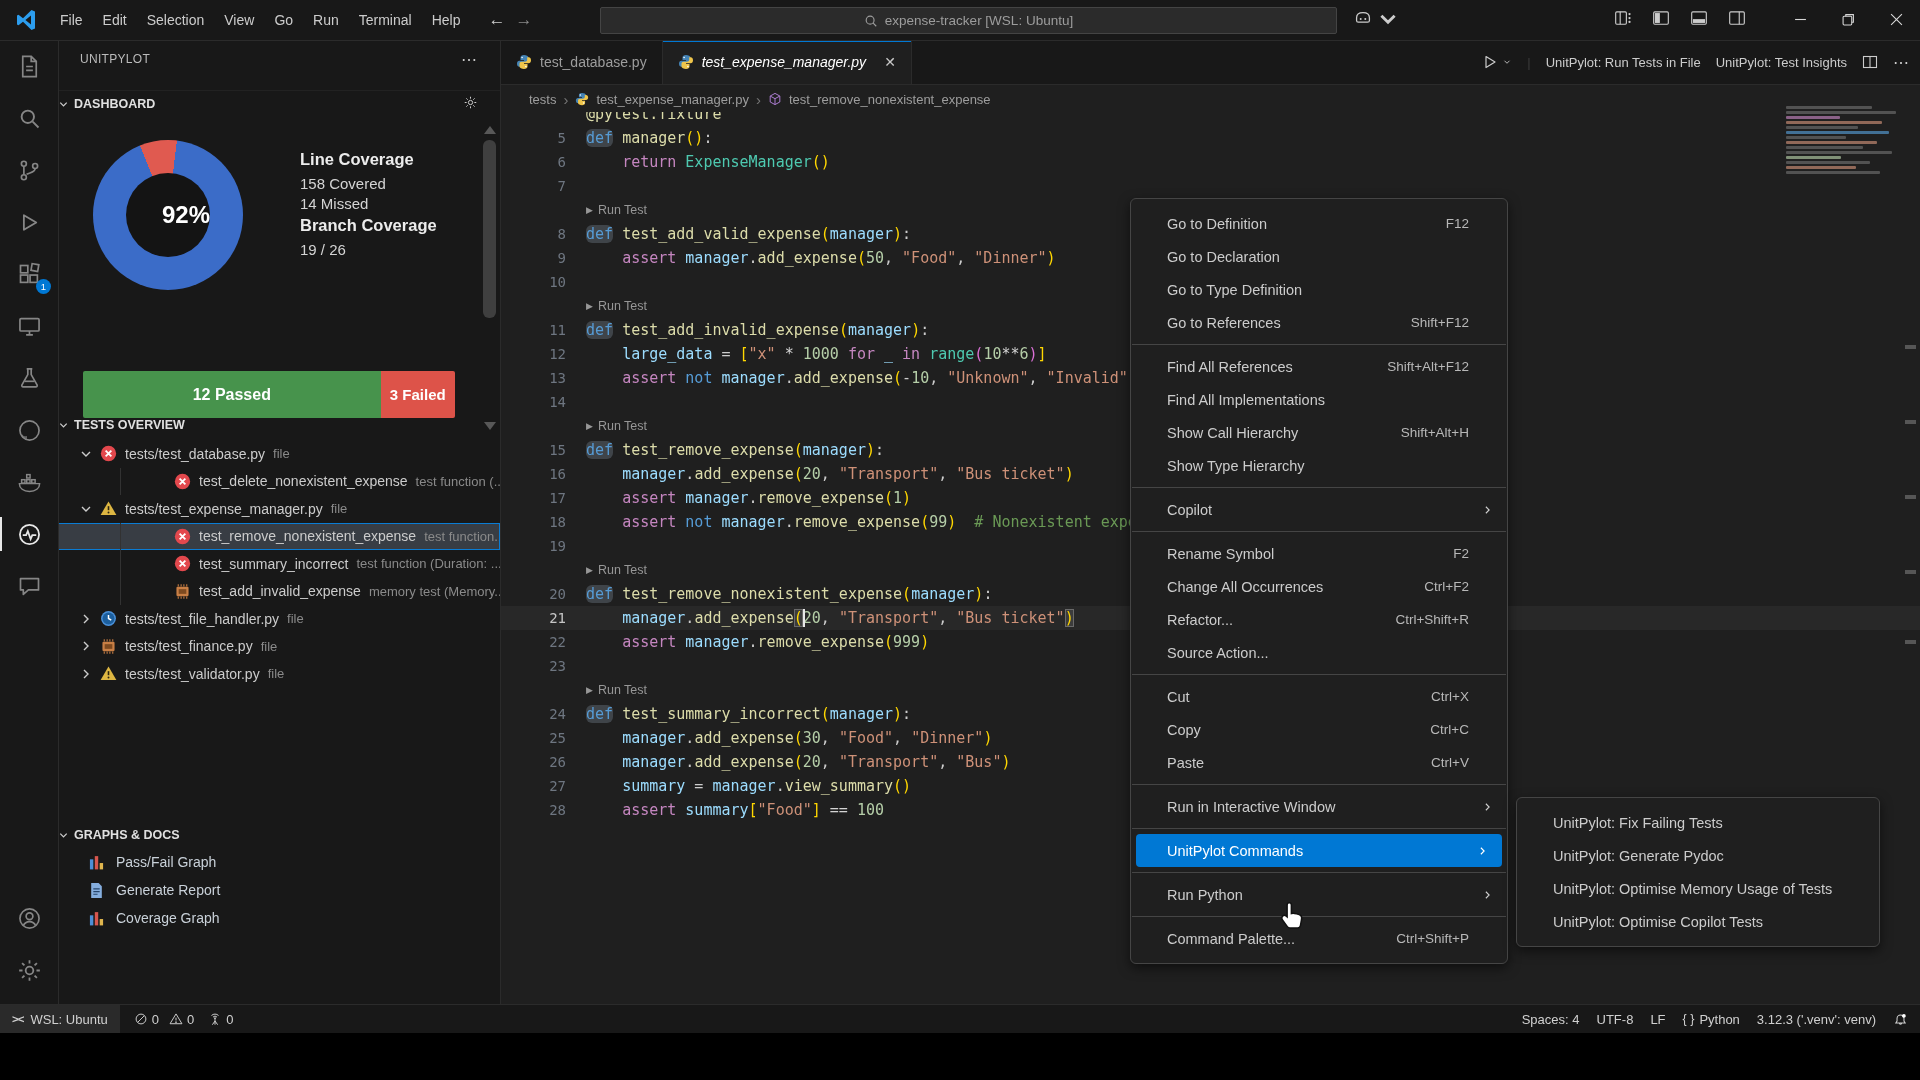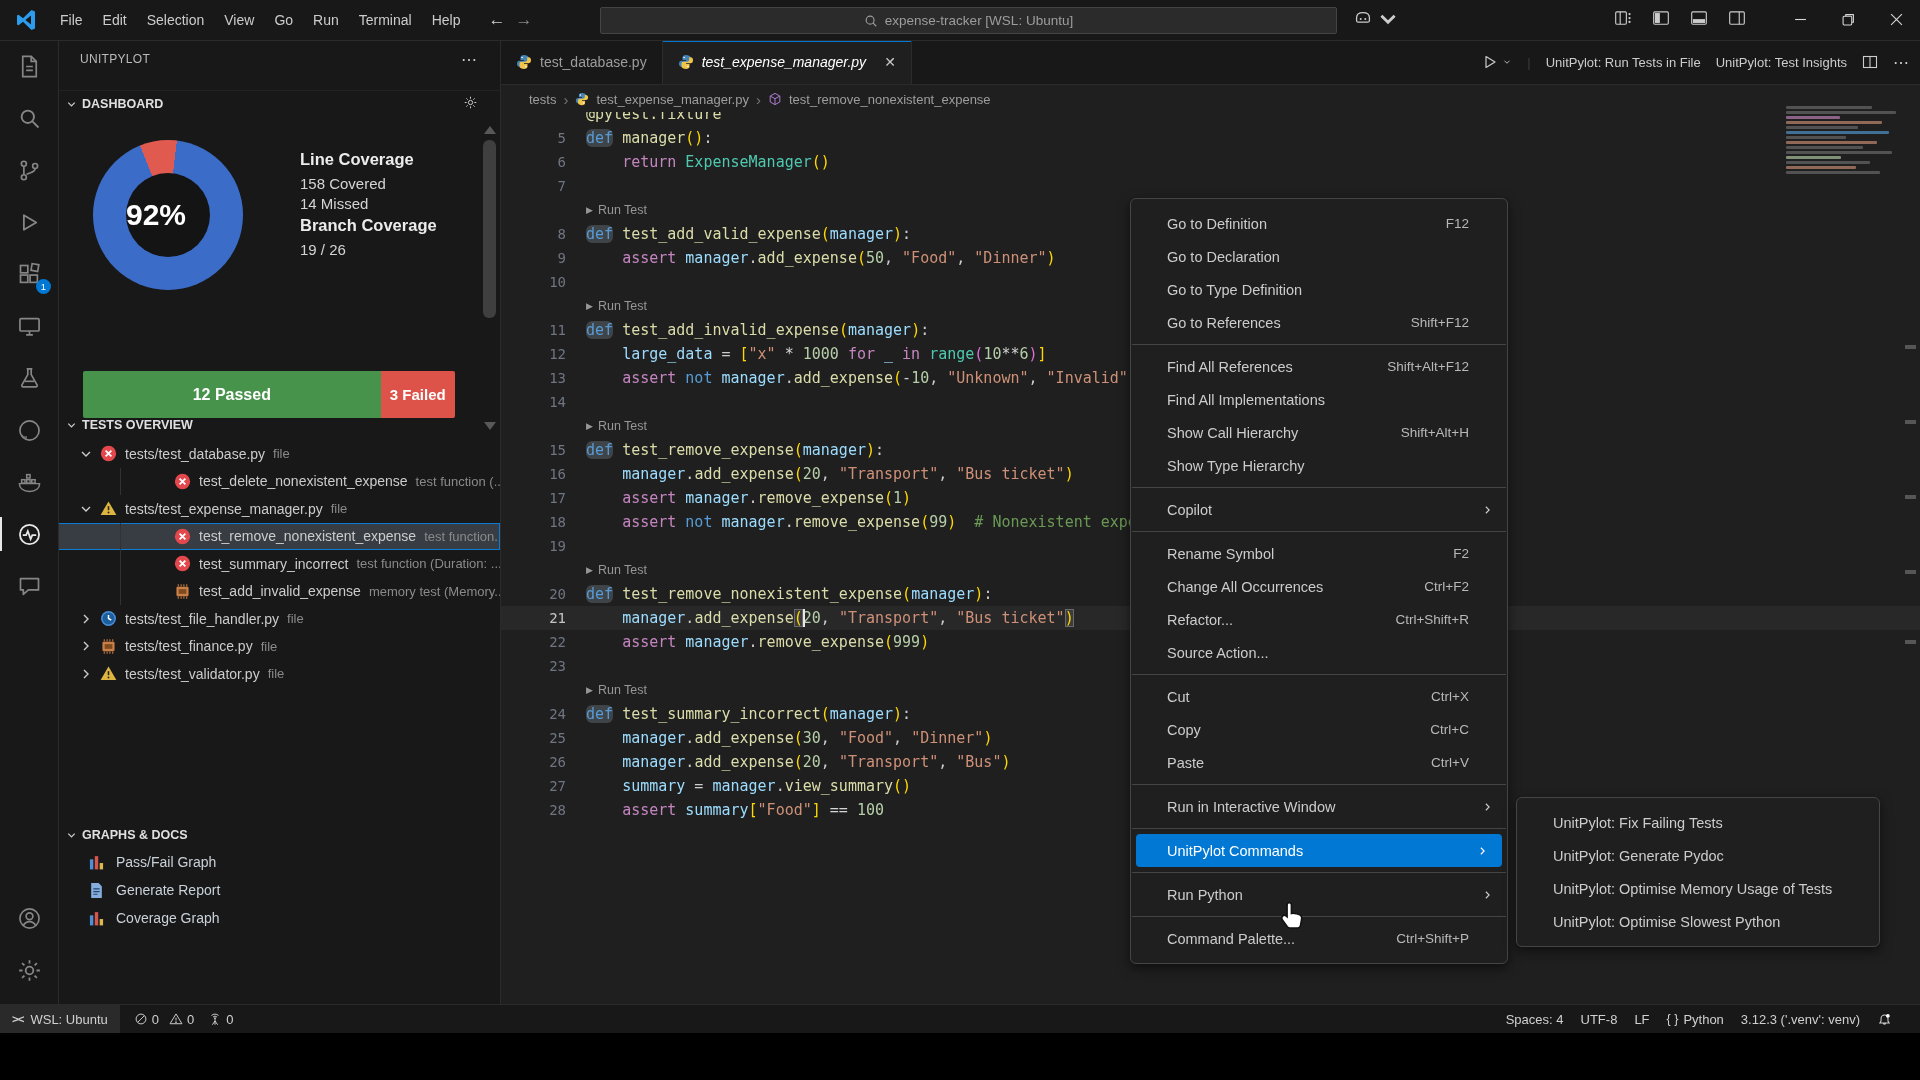--- a/index.html
+++ b/index.html
@@ -36,29 +36,29 @@
   .ai .badge{position:absolute;right:7px;bottom:6px;min-width:15px;height:15px;border-radius:9px;
     background:#0078d4;color:#fff;font-size:9.5px;display:flex;align-items:center;justify-content:center;}
   #ab-spacer{flex:1;}
 
   
   #sidebar{position:absolute;left:58px;top:40px;width:442px;bottom:76px;background:#181818;
     border-right:1px solid #2b2b2b;overflow:hidden;z-index:4;}
   #sb-title{height:38px;display:flex;align-items:center;padding:0 22px;color:#bbb;font-size:12px;letter-spacing:.3px;}
   #sb-title .more{margin-left:auto;color:#c8c8c8;font-size:16px;letter-spacing:1px;}
   .section-h{position:absolute;left:0;right:0;height:26px;display:flex;align-items:center;gap:5px;
-    padding-left:8px;font-weight:bold;color:#e0e0e0;font-size:12.5px;}
+    padding-left:0;font-weight:bold;color:#e0e0e0;font-size:12.5px;}
   .section-h svg{width:11px;height:11px;flex:none;color:#cccccc;}
   .section-h .gear{margin-left:auto;padding-right:22px;color:#c8c8c8;}
   .section-h .gear svg{width:15px;height:15px;}
   #dash-h{top:50px;border-top:1px solid #222;}
   #dash{position:absolute;left:0;top:78px;width:442px;height:320px;}
   #donut{position:absolute;left:35px;top:22px;width:150px;height:150px;border-radius:50%;}
   #donut .hole{position:absolute;inset:33px;border-radius:50%;background:#141414;display:flex;
-    align-items:center;justify-content:flex-start;color:#fff;font-size:30px;font-weight:bold;}
+    align-items:center;justify-content:flex-end;color:#fff;font-size:24px;font-weight:bold;}
   #dash-stats{position:absolute;left:242px;top:28px;color:#d4d4d4;font-size:15px;}
   #dash-stats .hdr{font-weight:bold;font-size:16.5px;color:#ececec;margin:4px 0 6px 0;}
   #dash-stats .val{margin:3px 0;}
   #pfbar{position:absolute;left:25px;top:222px;width:372px;height:47px;display:flex;color:#fff;
     font-weight:bold;font-size:16px;border-radius:2px;overflow:hidden;margin-top:31px;}
   #pf-pass{background:#47934c;display:flex;align-items:center;justify-content:center;}
   #pf-fail{background:#dd5349;display:flex;align-items:center;justify-content:center;font-size:15px;}
   
   .wv-arrow{position:absolute;left:426px;width:0;height:0;border-left:6px solid transparent;border-right:6px solid transparent;}
   .wv-up{top:8px;border-bottom:8px solid #585858;}
@@ -139,21 +139,21 @@
 
   #cursor{position:absolute;left:1278px;top:900px;width:30px;height:30px;z-index:100;}
 
   
   #statusbar{position:absolute;left:0;right:0;top:1004px;height:28px;background:#181818;
     border-top:1px solid #2b2b2b;display:flex;align-items:center;font-size:13px;color:#d0d0d0;z-index:20;}
   #sb-remote{display:flex;align-items:center;gap:7px;height:100%;padding:0 12px;background:#2a2a2a;}
   #sb-remote .glyph{font-weight:bold;font-size:11.5px;letter-spacing:-1px;}
   .sb-group{display:flex;align-items:center;gap:4px;margin-left:14px;}
   .sb-group svg{width:14px;height:14px;}
-  #sb-right{margin-left:auto;display:flex;align-items:center;gap:17px;padding-right:28px;}
+  #sb-right{margin-left:auto;display:flex;align-items:center;gap:17px;padding-right:12px;}
   .sb-item{display:flex;align-items:center;gap:5px;}
   .sb-item svg{width:15px;height:15px;}
   .braces{font-size:12.5px;color:#d0d0d0;}
 </style>
 </head>
 <body>
 
 <div id="app">
 
   <div id="titlebar">
@@ -739,21 +739,21 @@
       <div class="ci ">
         <span>UnitPylot: Fix Failing Tests</span>
       </div>
       <div class="ci ">
         <span>UnitPylot: Generate Pydoc</span>
       </div>
       <div class="ci ">
         <span>UnitPylot: Optimise Memory Usage of Tests</span>
       </div>
       <div class="ci ">
-        <span>UnitPylot: Optimise Slowest Python</span>
+        <span>UnitPylot: Optimise Copilot Tests</span>
       </div>
     </div>
 
   <svg id="cursor" viewBox="0 0 24 24">
     <path d="M9 2.2c1 0 1.7.8 1.7 1.7v7l1.2-.3c.5-.1 5.3.8 6.4 1.9.9.9.7 2.7.4 3.9l-.7 3.9c-.2 1.1-1.2 2-2.3 2H9.6c-.9 0-1.8-.5-2.3-1.2L3.6 16c-.9-1.1-.6-2.7.5-3.4.7-.5 1.6-.3 2.3.2l.9.7V3.9c0-.9.8-1.7 1.7-1.7z" fill="#fff" stroke="#111" stroke-width="1.2"></path>
   </svg>
 
   <div id="statusbar">
     <div id="sb-remote">
       <span class="glyph">&gt;&lt;</span>

